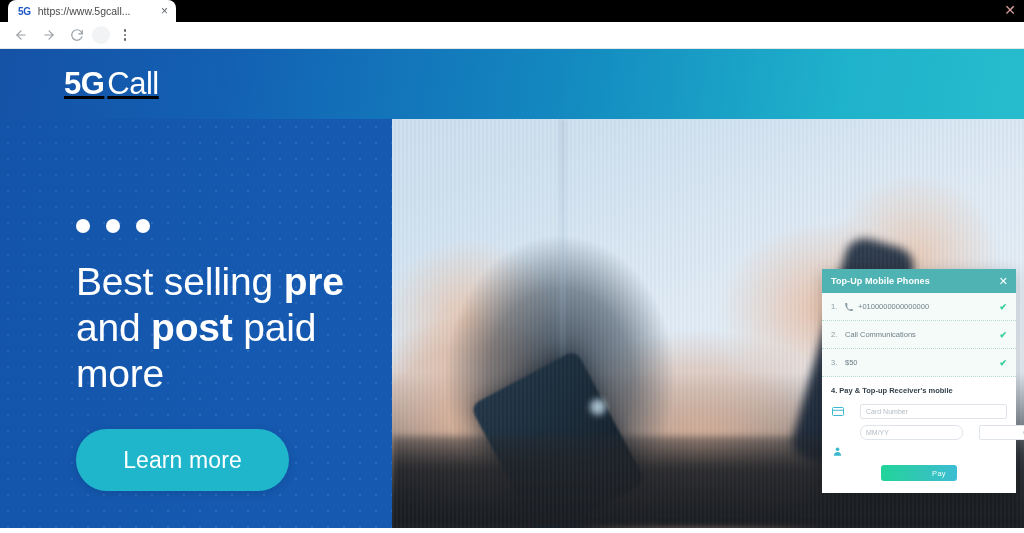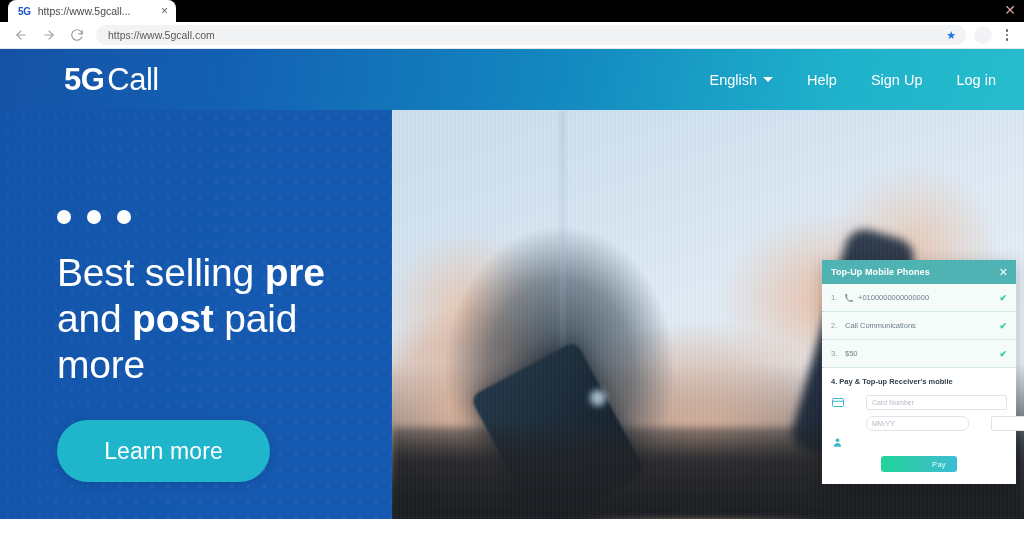--- a/index.html
+++ b/index.html
@@ -66,24 +66,24 @@
     width: 18px; display:flex; flex-direction:column; align-items:center;
     gap: 2px; cursor: pointer; flex: 0 0 auto;
   }
   .kebab i { width: 2.5px; height: 2.5px; border-radius: 50%; background: #5f6368; display:block;}
 
   
   .page { position: relative; width: 1024px; height: 483px; overflow: hidden; }
 
   
   .site-header {
-    height: 61px; width: 100%;
+    height: 70px; width: 100%;
     background: linear-gradient(100deg, #1552a6 0%, #1360b3 22%, #1389c0 55%, #1fb2cb 82%, #27bccd 100%);
     display: flex; align-items: center; justify-content: space-between;
-    padding: 0 28px 0 64px; position: relative; z-index: 5;
+    padding: 0 28px 0 64px; position: relative; z-index: 5; text-decoration: underline;
   }
   .logo { color: #fff; font-size: 31px; letter-spacing: -0.5px; white-space: nowrap; }
   .logo .bold { font-weight: bold; }
   .logo .light { font-weight: 300; margin-left: 3px; }
   .nav { display: flex; align-items: center; gap: 34px; }
   .nav-item {
     color: #fff; font-size: 14.5px; font-weight: 400;
     cursor: pointer; display: flex; align-items: center; gap: 6px;
     white-space: nowrap;
   }
@@ -149,21 +149,21 @@
       radial-gradient(circle, rgba(255,255,255,0.10) 1.1px, rgba(255,255,255,0) 1.2px);
     background-size: 16px 16px;
     z-index: 2;
   }
   .hero-panel::after {
     content:""; position:absolute; inset:0;
     background: linear-gradient(100deg, rgba(12,70,150,0.25) 0%, rgba(21,89,176,0) 60%);
   }
 
   .hero-content {
-    position: absolute; left: 57px; top: 100px; z-index: 4; width: 420px;
+    position: absolute; left: 76px; top: 100px; z-index: 4; width: 420px;
   }
   .dots { display: flex; gap: 16px; margin-bottom: 26px; }
   .dots i { width: 14px; height: 14px; border-radius: 50%; background: #fff; display:block; }
   .headline {
     color: #fff; font-size: 39px; line-height: 1.18;
     font-weight: 300; letter-spacing: -0.2px; max-width: 300px;
   }
   .headline b { font-weight: 700; }
   .cta {
     margin-top: 32px; display: inline-flex; align-items: center; justify-content: center;
@@ -193,21 +193,21 @@
     padding: 0 9px; background: #f4fbf9;
     border-bottom: 1px dotted #b9dcd6; position: relative;
   }
   .step-num { font-size: 7.5px; color: #8b9aa3; width: 9px; flex: 0 0 auto; }
   .step-icon { color: #8b9aa3; font-size: 8px; flex: 0 0 auto; display:flex; }
   .step-text { font-size: 7.5px; color: #6f7f88; flex: 1 1 auto; white-space: nowrap; overflow:hidden; }
   .step-check { color: #35cf9a; font-size: 9px; flex: 0 0 auto; font-weight: bold; }
 
   .pay-section { padding: 9px 9px 12px 9px; background: #fff; }
   .pay-title { font-size: 7.5px; color: #33404a; font-weight: bold; margin-bottom: 9px; }
-  .field-row { display: flex; align-items: center; gap: 22px; margin-bottom: 6px; }
+  .field-row { display: flex; align-items: center; gap: 16px; margin-bottom: 6px; }
   .field-icon { width: 13px; flex: 0 0 auto; display: flex; align-items: center; justify-content: center; color: #3bb8cf; }
   .field-spacer { width: 13px; flex: 0 0 auto; }
   .inp {
     flex: 1 1 auto; height: 15px; border: 1px solid #dfe4ea; border-radius: 2px;
     background: #fff; font-size: 7px; color: #b4bcc4; padding: 0 5px;
     font-family: "Liberation Sans", sans-serif;
   }
   .inp::placeholder { color: #b4bcc4; }
   .inp-half { flex: 0 0 52px; border-radius: 7px; }
   .inp-right { flex: 0 0 52px; text-align: center; margin-left: auto; }
@@ -246,52 +246,33 @@
           <line x1="5" y1="12" x2="19" y2="12"></line>
           <polyline points="12 5 19 12 12 19"></polyline>
         </svg>
     </div>
     <div class="nav-btn">
       <svg width="14" height="14" viewBox="0 0 24 24" fill="none" stroke="currentColor" stroke-width="2" stroke-linecap="round" stroke-linejoin="round">
           <polyline points="21 4 21 10 15 10"></polyline>
           <path d="M20.49 15a9 9 0 1 1-2.12-9.36L21 10"></path>
         </svg>
     </div>
-    <div class="omnibox">
-      <span class="omnibox-url">https://www.5gcall.com</span>
-      <span class="star-icon">★</span>
-    </div>
     <div class="profile-circle"></div>
     <div class="kebab">
         <i></i>
         <i></i>
         <i></i>
       </div>
   </div>
 
   <div class="page">
 
     <div class="site-header">
       <div class="logo">
         <span class="bold">5G</span><span class="light">Call</span>
-      </div>
-      <div class="nav">
-        <div class="nav-item">
-          <span>English</span>
-          <span class="caret"></span>
-        </div>
-        <div class="nav-item">
-          <span>Help</span>
-        </div>
-        <div class="nav-item">
-          <span>Sign Up</span>
-        </div>
-        <div class="nav-item">
-          <span>Log in</span>
-        </div>
       </div>
     </div>
 
     <div class="hero">
       <div class="hero-photo">
         <div class="shirt-seam"></div>
         <div class="tie"></div>
         <div class="phone"></div>
         <div class="phone-glint"></div>
         <div class="belt"></div>

